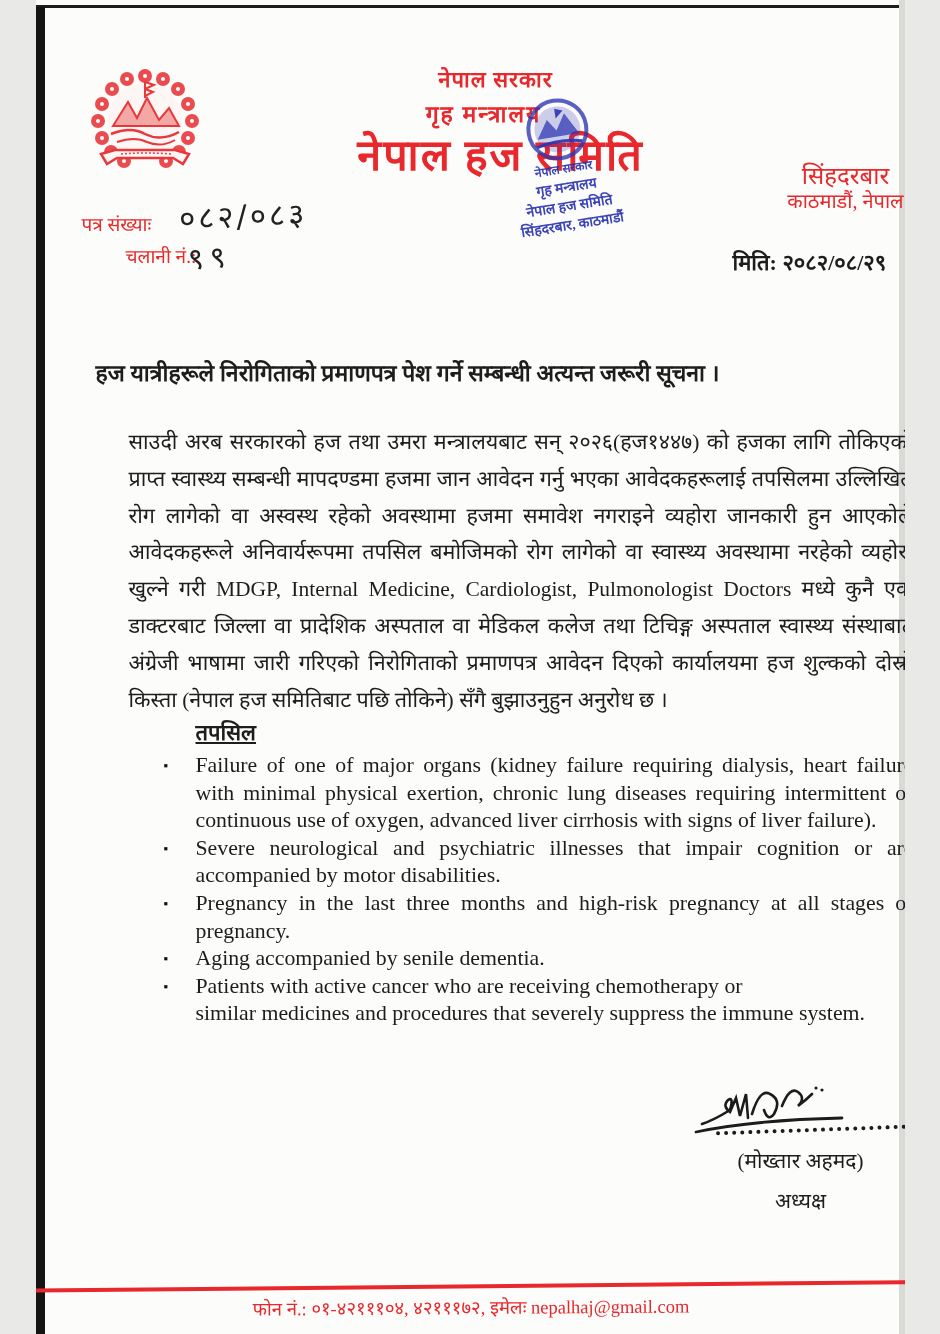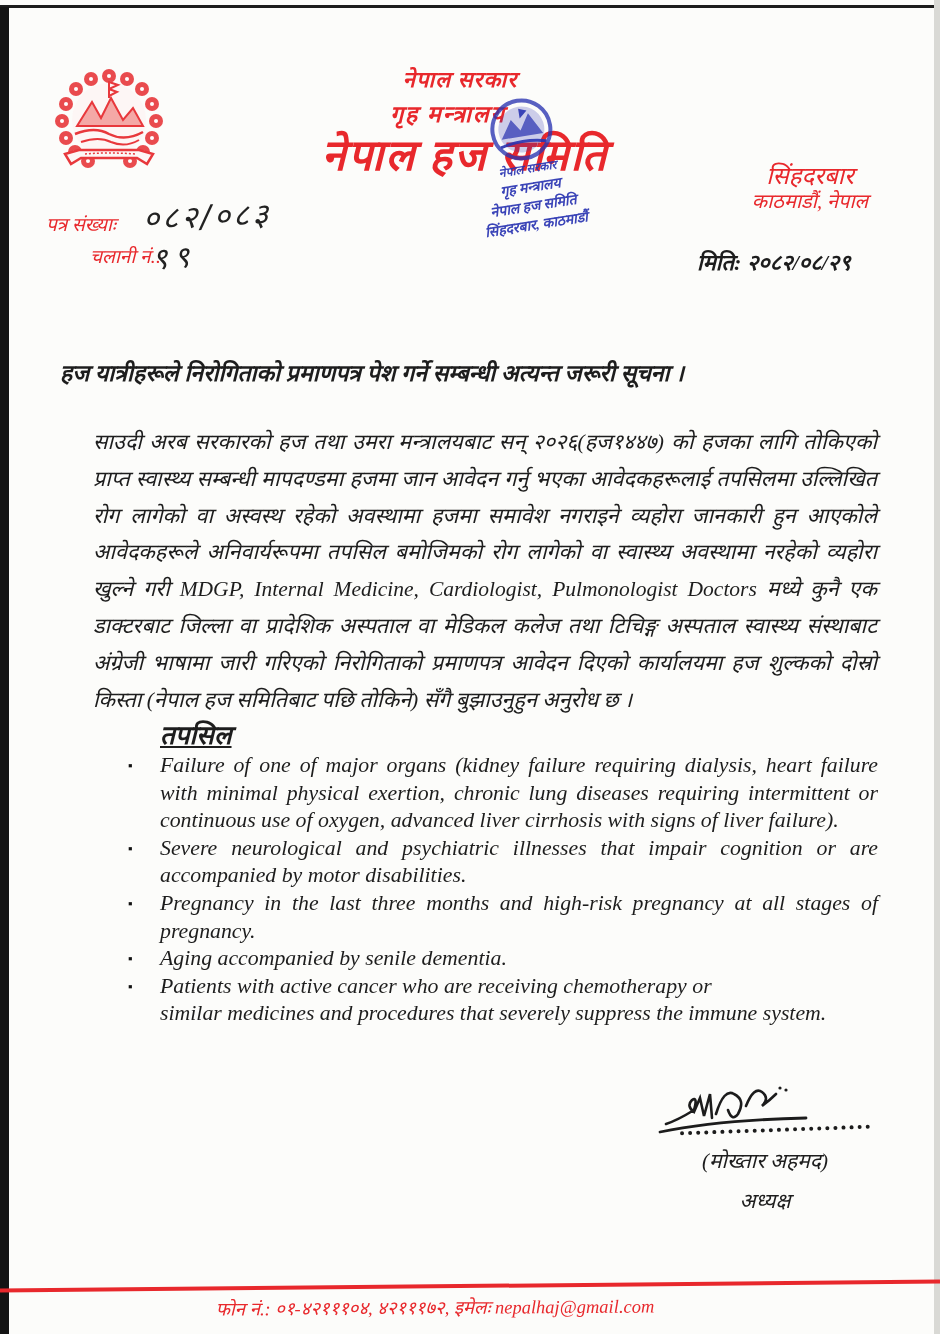--- a/index.html
+++ b/index.html
@@ -1,21 +1,20 @@
 <!DOCTYPE html>
 <html><head>
 <meta charset="utf-8">
 <style>
   html,body { margin:0; padding:0; background:#e9e9e7; }
   .page {
-    position:relative; width:940px; height:1334px; margin:0 auto;
+    position:relative; width:869px; height:1334px; margin:0 auto;
     background:#fcfcfa; overflow:hidden;
     font-family:"Liberation Serif","DejaVu Serif","DejaVu Sans",serif;
     color:#1d1d1d;
-    font-style:italic;
   }
   
   .scan-top    { position:absolute; left:0; top:5px;  width:940px; height:3px; background:#1c1c1c; }
   .scan-left   { position:absolute; left:0; top:7px;  width:9px;  height:1327px; background:#141414; }
   .scan-right  { position:absolute; right:0; top:0;   width:6px;  height:1334px; background:#d9d9d5; }
 
   .red  { color:#e8282c; }
 
   
   .emblem      { position:absolute; left:55px;  top:68px; }
@@ -45,21 +44,21 @@
   .stamp .s2 { font-size:14px; font-weight:bold; }
   .stamp .s3 { font-size:14px; font-weight:bold; }
   .stamp .s4 { font-size:14px; font-weight:bold; }
 
   
   .subject { position:absolute; left:60px; top:356px; width:820px; 
              font-size:23px; font-weight:bold; }
   .body-par { position:absolute; left:93px; top:424px; width:784px;
               font-size:21.5px; line-height:36.8px; text-align:justify; }
 
-  .tapasil { position:absolute; left:160px; top:716px; font-size:26px; font-weight:bold;
+  .tapasil { position:absolute; left:160px; top:716px; font-size:22px; font-weight:bold;
              text-decoration:underline; }
 
   .bullets { position:absolute; left:128px; top:752px; width:750px; }
   .bullet-item { display:flex; font-size:21.8px; line-height:27.6px; margin-bottom:0; }
   .bullet-item .mark { width:32px; flex:0 0 32px; font-size:13px; line-height:27.6px; color:#111; }
   .bullet-item .mark::before { content:"\25AA"; }
   .bullet-item .txt { flex:1; text-align:justify; }
   .bullet-item.no-just .txt { text-align:left; white-space:pre-line; }
 
   

